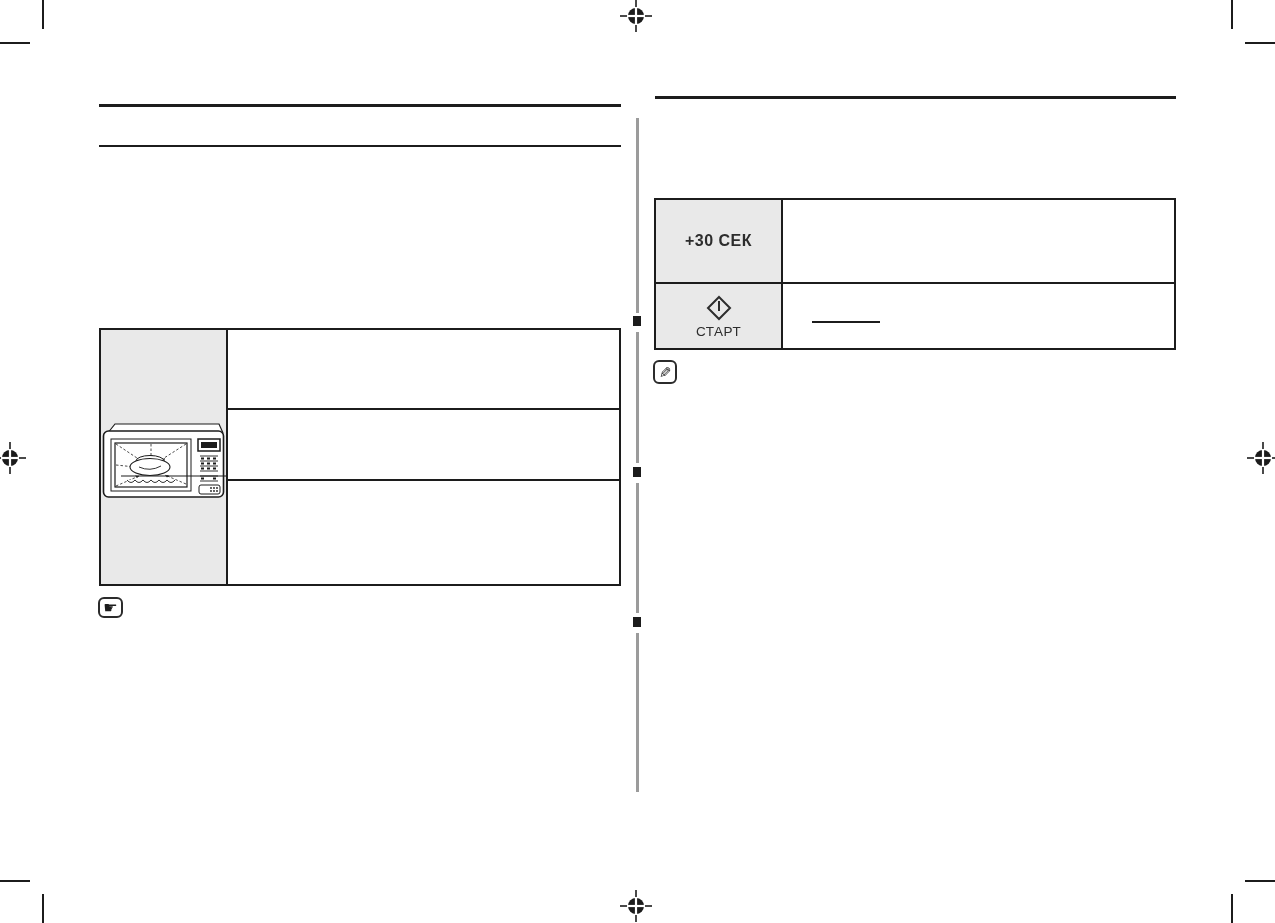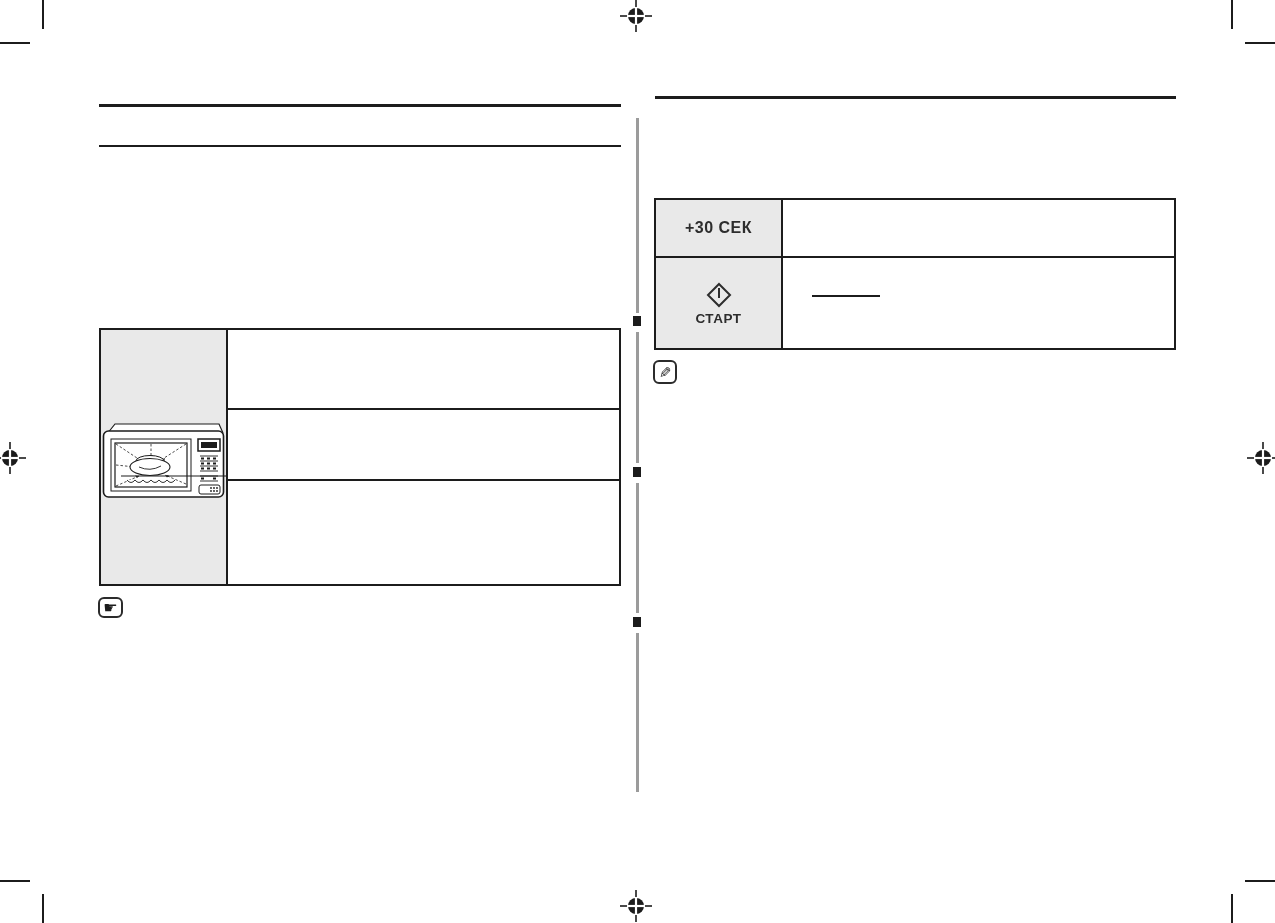--- a/index.html
+++ b/index.html
@@ -51,32 +51,32 @@
   
   .fold-seg { position: absolute; left: 636px; width: 2.5px; background: #9b9b9b; }
   .fold-tick { position: absolute; left: 633px; width: 8px; height: 10px; background: #1c1c1c; }
 
   
   .right-table {
     position: absolute; left: 654px; top: 198px; width: 522px; height: 152px;
     border: 2px solid #1c1c1c; display: flex; flex-direction: column;
   }
   .right-table .trow { display: flex; }
-  .right-table .trow-1 { height: 58px; border-bottom: 2px solid #1c1c1c; }
+  .right-table .trow-1 { height: 84px; border-bottom: 2px solid #1c1c1c; }
   .right-table .trow-2 { flex: 1; }
   .right-table .key-cell {
     width: 127px; flex: none; background: #e9e9e9; border-right: 2px solid #1c1c1c;
     display: flex; flex-direction: column; align-items: center; justify-content: center;
   }
   .right-table .val-cell { flex: 1; position: relative; background: #ffffff; }
   .key-label {
     font-size: 16px; font-weight: 700; color: #2d2d2d; letter-spacing: 0.5px;
   }
   .start-label {
-    font-size: 13.5px; font-weight: 700; color: #2d2d2d; letter-spacing: 0.5px; margin-top: 2px;
+    font-size: 13.5px; font-weight: 400; color: #2d2d2d; letter-spacing: 0.5px; margin-top: 2px;
   }
   .start-underline {
     position: absolute; left: 29px; top: 37px; width: 68px; height: 2px; background: #1c1c1c;
   }
 </style>
 </head>
 <body>
 
 <div class="page">
 

